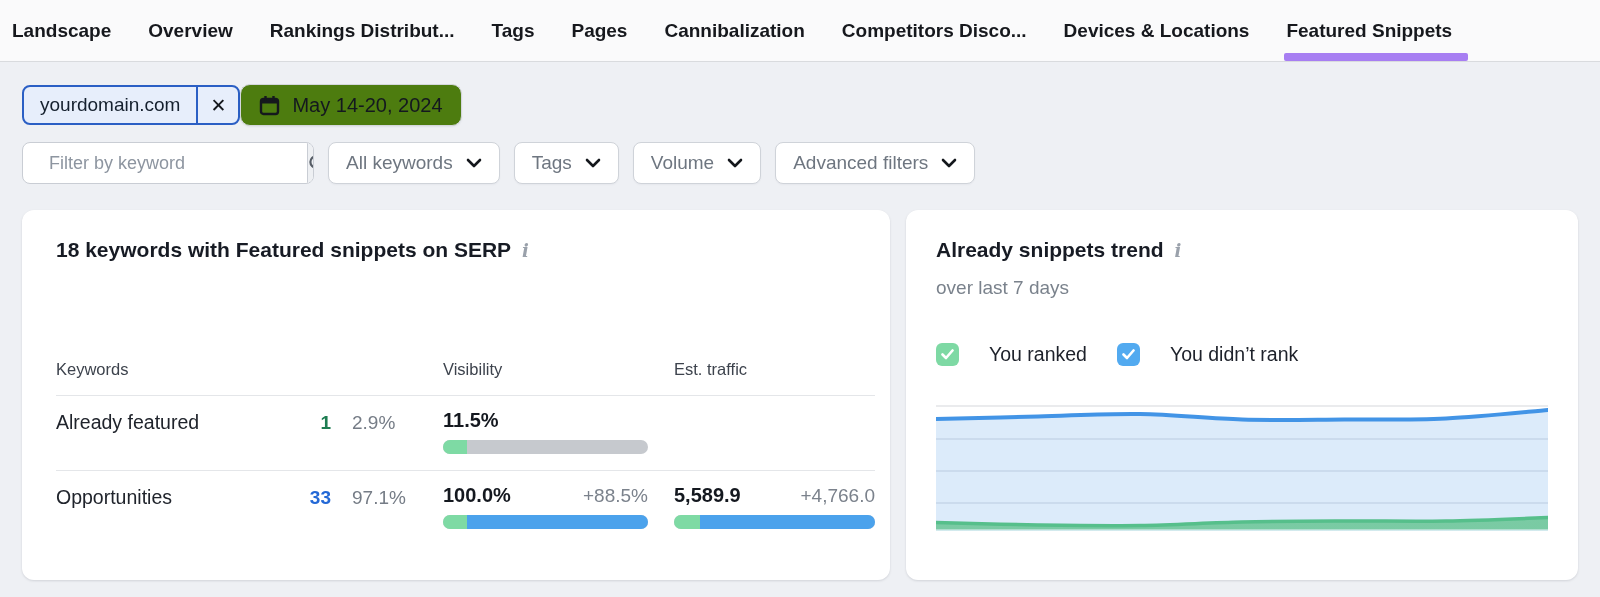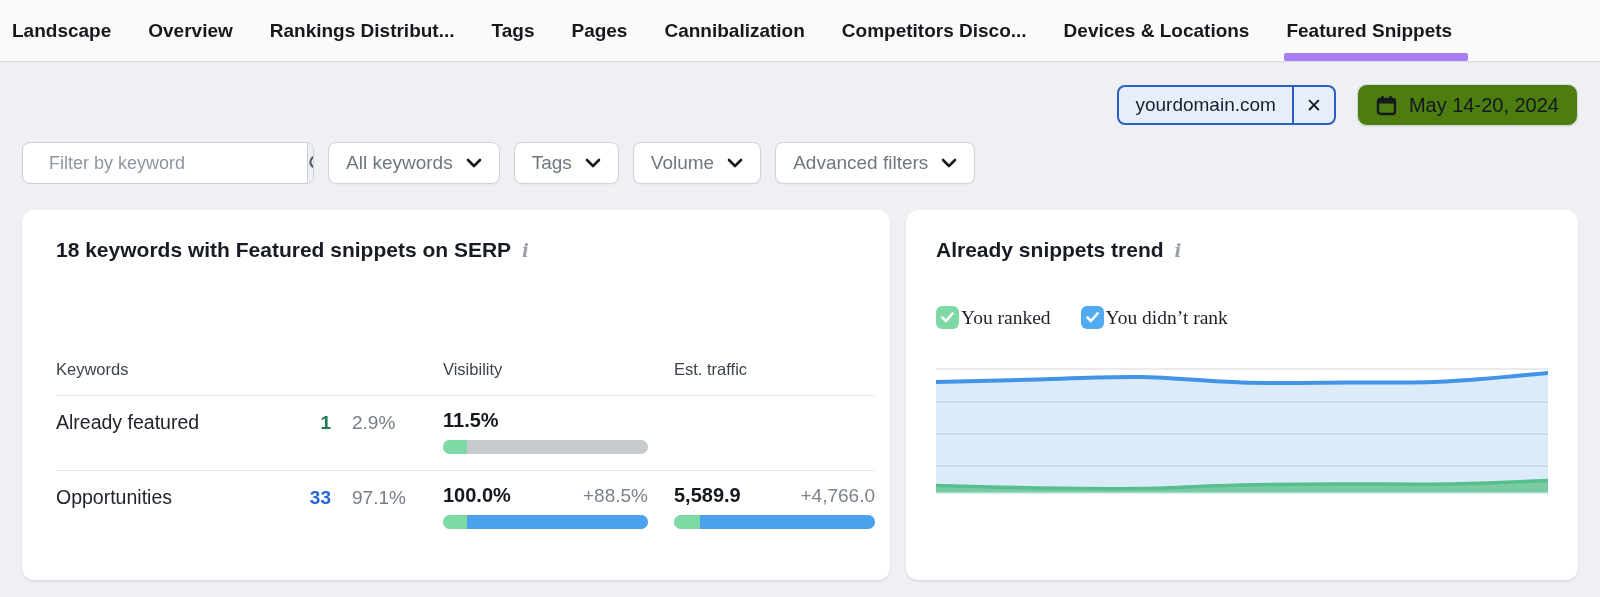--- a/index.html
+++ b/index.html
@@ -25,21 +25,21 @@
   .tab{
     font-size:19px;font-weight:600;color:#16181d;display:flex;align-items:center;
     position:relative;white-space:nowrap;cursor:pointer;
   }
   .tab.active::after{
     content:"";position:absolute;left:-2px;right:-16px;bottom:0;height:8px;
     background:var(--accent);border-radius:2px;
   }
   
   .content{padding:0 22px;}
-  .row-top{margin-top:22px;display:flex;justify-content:flex-end;align-items:center;gap:21px;}
+  .row-top{margin-top:22px;display:flex;justify-content:flex-start;align-items:center;}
   .chip{
     display:flex;align-items:stretch;height:40px;background:#e7eefb;
     border:2px solid #2b5fc4;border-radius:8px;overflow:hidden;
   }
   .chip-label{display:flex;align-items:center;padding:0 16px;font-size:19px;color:#15202e;}
   .chip-close{
     width:42px;display:flex;align-items:center;justify-content:center;
     border-left:2px solid #2b5fc4;cursor:pointer;font-size:19px;font-weight:700;color:#14171c;
   }
   .datepicker{
@@ -92,21 +92,21 @@
   .metric .val-line{display:flex;justify-content:space-between;align-items:baseline;}
   .metric .val{font-size:20px;font-weight:700;color:#14181f;}
   .metric .delta{font-size:19px;color:#7b828c;}
   .bar{height:14px;margin-top:8px;border-radius:7px;background:var(--bar-track);overflow:hidden;display:flex;}
   .seg{height:100%;}
   .seg-green{background:var(--bar-green);}
   .seg-blue{background:var(--bar-blue);}
   
   .subtitle{margin-top:15px;font-size:19px;color:#7a828c;}
   .legend{margin-top:44px;display:flex;gap:30px;align-items:center;}
-  .legend-item{display:flex;align-items:center;gap:2px;cursor:pointer;font-family:Liberation Serif, serif;}
+  .legend-item{display:flex;align-items:center;gap:30px;cursor:pointer;}
   .checkbox{width:23px;height:23px;border-radius:6px;display:flex;align-items:center;justify-content:center;}
   .legend-label{font-size:19.5px;color:#1d212a;}
   .chart-wrap{margin-top:37px;height:128px;}
   .chart-wrap svg{display:block;}
 </style>
 </head>
 <body>
 
 <div class="topnav">
     <div class="tab">Landscape</div>
@@ -239,20 +239,21 @@
           </div>
         </div>
       </div>
     </div>
 
     <div class="card trend">
       <div class="card-title">
         <span>Already snippets trend</span>
         <span class="info-i">i</span>
       </div>
+      <div class="subtitle">over last 7 days</div>
 
       <div class="legend">
         <div class="legend-item">
           <span class="checkbox" style="background: rgb(126, 217, 164);">
             <svg width="13" height="11" viewBox="0 0 13 11">
               <path d="M1.5 5.5 L5 9 L11.5 1.5" stroke="#fff" stroke-width="2.6" fill="none" stroke-linecap="round" stroke-linejoin="round"></path>
             </svg>
           </span>
           <span class="legend-label">You ranked</span>
         </div>

